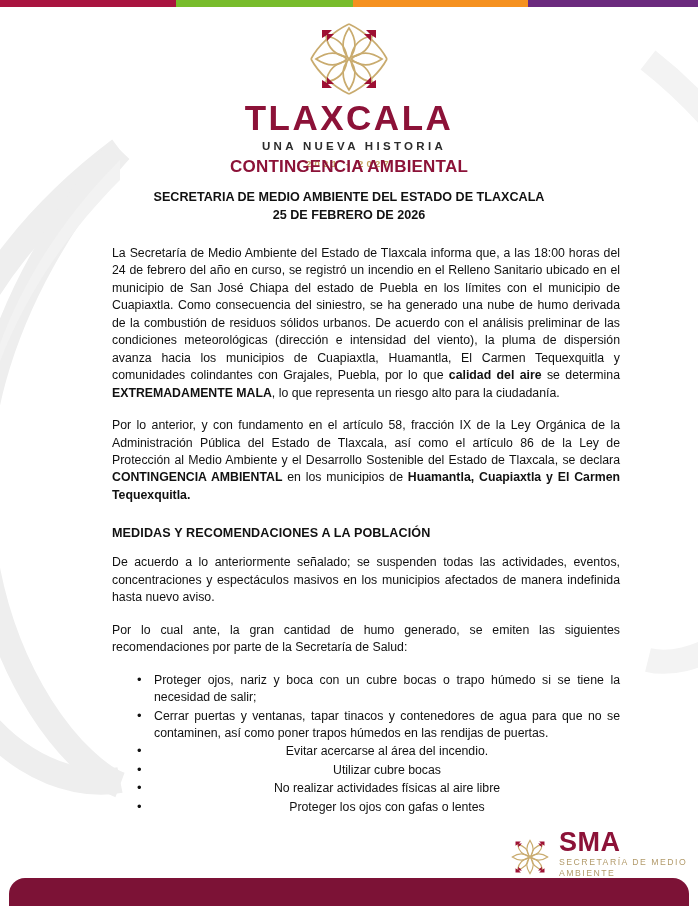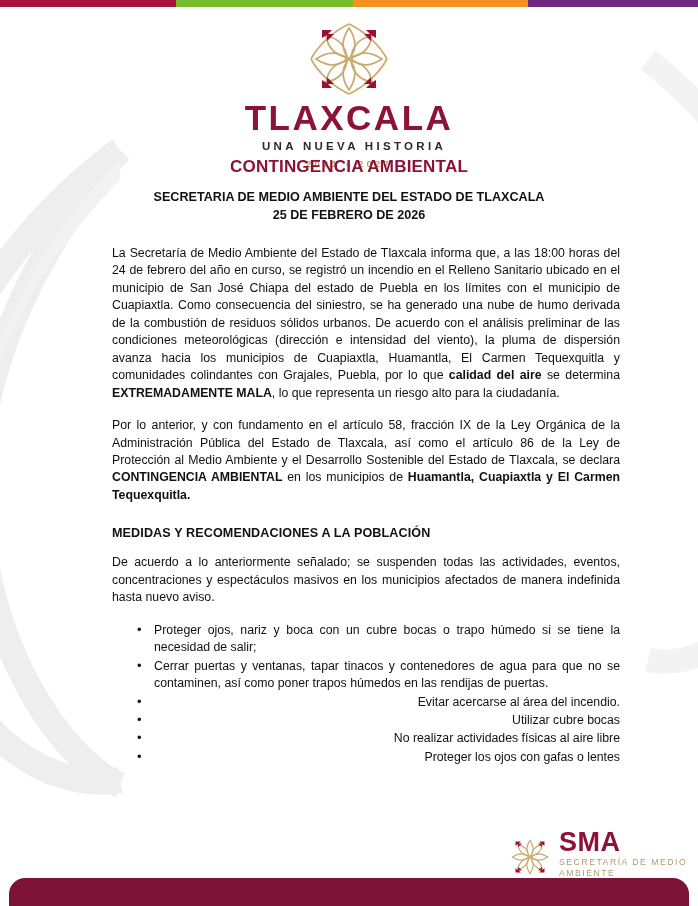--- a/index.html
+++ b/index.html
@@ -165,21 +165,21 @@
     padding-left: 0;
   }
   ul.reco li::before {
     content: "\2022";
     position: absolute;
     left: -17px;
     top: -1px;
     font-size: 13px;
     color: #111111;
   }
-  ul.reco li.single { text-align: right; }
+  ul.reco li.single { text-align: center; }
 
   
   .footer-logo {
     position: absolute;
     left: 508px;
     top: 827px;
     width: 180px;
     height: 52px;
     display: flex;
     align-items: flex-end;
@@ -287,20 +287,21 @@
   <div class="body-area">
 
     <p class="para"><span>La Secretaría de Medio Ambiente del Estado de Tlaxcala informa que, a las 18:00 horas del 24 de febrero del año en curso, se registró un incendio en el Relleno Sanitario ubicado en el municipio de San José Chiapa del estado de Puebla en los límites con el municipio de Cuapiaxtla. Como consecuencia del siniestro, se ha generado una nube de humo derivada de la combustión de residuos sólidos urbanos. De acuerdo con el análisis preliminar de las condiciones meteorológicas (dirección e intensidad del viento), la pluma de dispersión avanza hacia los municipios de Cuapiaxtla, Huamantla, El Carmen Tequexquitla y comunidades colindantes con Grajales, Puebla, por lo que </span><b>calidad del aire</b><span> se determina </span><b>EXTREMADAMENTE MALA</b><span>, lo que representa un riesgo alto para la ciudadanía.</span></p>
 
     <p class="para"><span>Por lo anterior, y con fundamento en el artículo 58, fracción IX de la Ley Orgánica de la Administración Pública del Estado de Tlaxcala, así como el artículo 86 de la Ley de Protección al Medio Ambiente y el Desarrollo Sostenible del Estado de Tlaxcala, se declara </span><b>CONTINGENCIA AMBIENTAL</b><span> en los municipios de </span><b>Huamantla, Cuapiaxtla y El Carmen Tequexquitla.</b></p>
 
     <div class="section-head">MEDIDAS Y RECOMENDACIONES A LA POBLACIÓN</div>
 
     <p class="para">De acuerdo a lo anteriormente señalado; se suspenden todas las actividades, eventos, concentraciones y espectáculos masivos en los municipios afectados de manera indefinida hasta nuevo aviso.</p>
 
+    <p class="para">Por lo cual ante, la gran cantidad de humo generado, se emiten las siguientes recomendaciones por parte de la Secretaría de Salud:</p>
 
     <ul class="reco">
       <li>Proteger ojos, nariz y boca con un cubre bocas o trapo húmedo si se tiene la necesidad de salir;</li>
       <li>Cerrar puertas y ventanas, tapar tinacos y contenedores de agua para que no se contaminen, así como poner trapos húmedos en las rendijas de puertas.</li>
       <li class="single">Evitar acercarse al área del incendio.</li>
       <li class="single">Utilizar cubre bocas</li>
       <li class="single">No realizar actividades físicas al aire libre</li>
       <li class="single">Proteger los ojos con gafas o lentes</li>
     </ul>
   </div>

